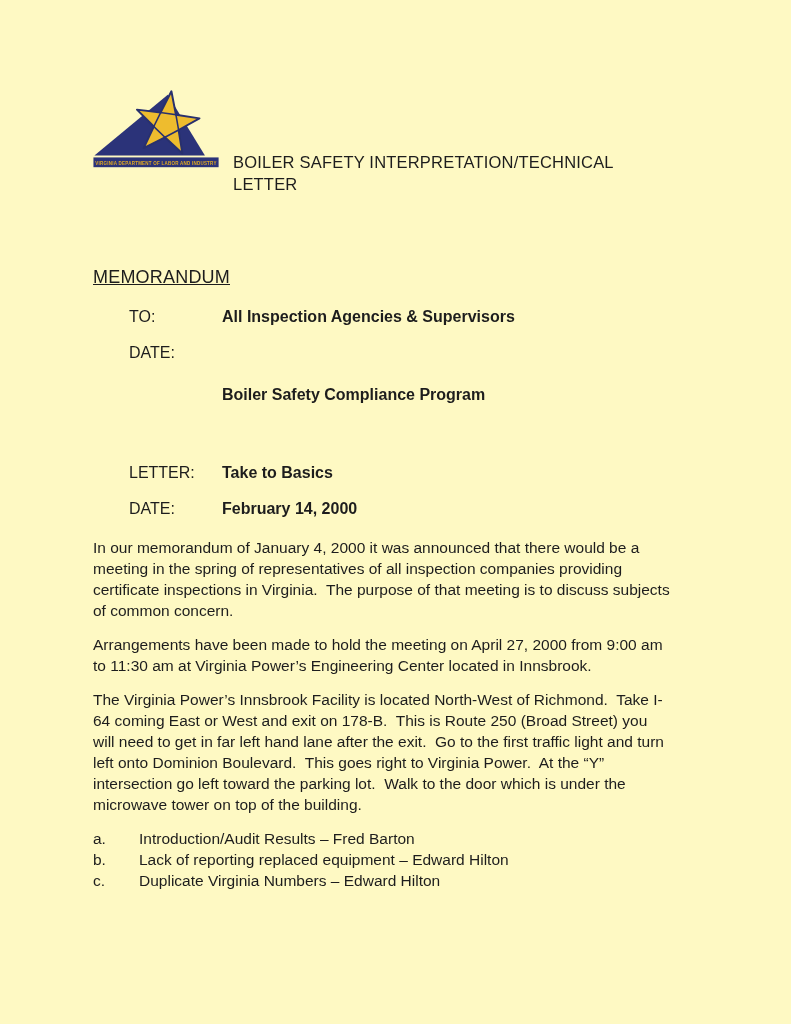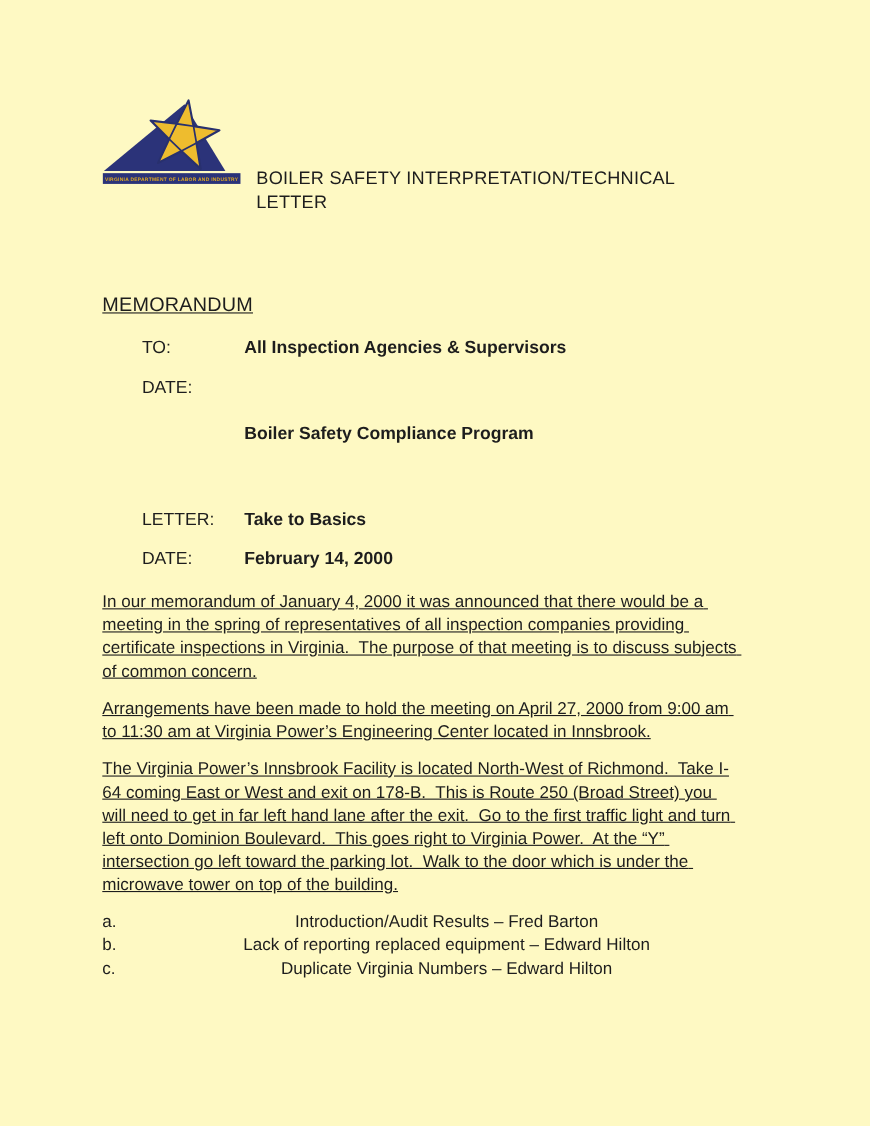--- a/index.html
+++ b/index.html
@@ -62,38 +62,36 @@
     font-weight: bold;
   }
   .body-text {
     margin-top: 18px;
   }
   .para {
     font-size: 15.5px;
     line-height: 21px;
     white-space: pre-wrap;
     margin: 0 0 13px 0;
-    text-decoration: underline;
   }
   .subject-list {
     margin: 0 0 13px 0;
   }
   .list-row {
     display: flex;
     font-size: 15.5px;
     line-height: 21px;
   }
   .list-letter {
     flex: none;
     width: 46px;
   }
   .list-text {
     flex: 1;
     white-space: pre-wrap;
-    text-align: center;
   }
 </style>
 </head>
 <body>
 
 <div class="page">
 
   <div class="header-row">
     <svg class="logo" viewBox="0 0 130 90" aria-hidden="true">
       <polygon points="76,7 1,69 114,69" fill="#2b3379"></polygon>

